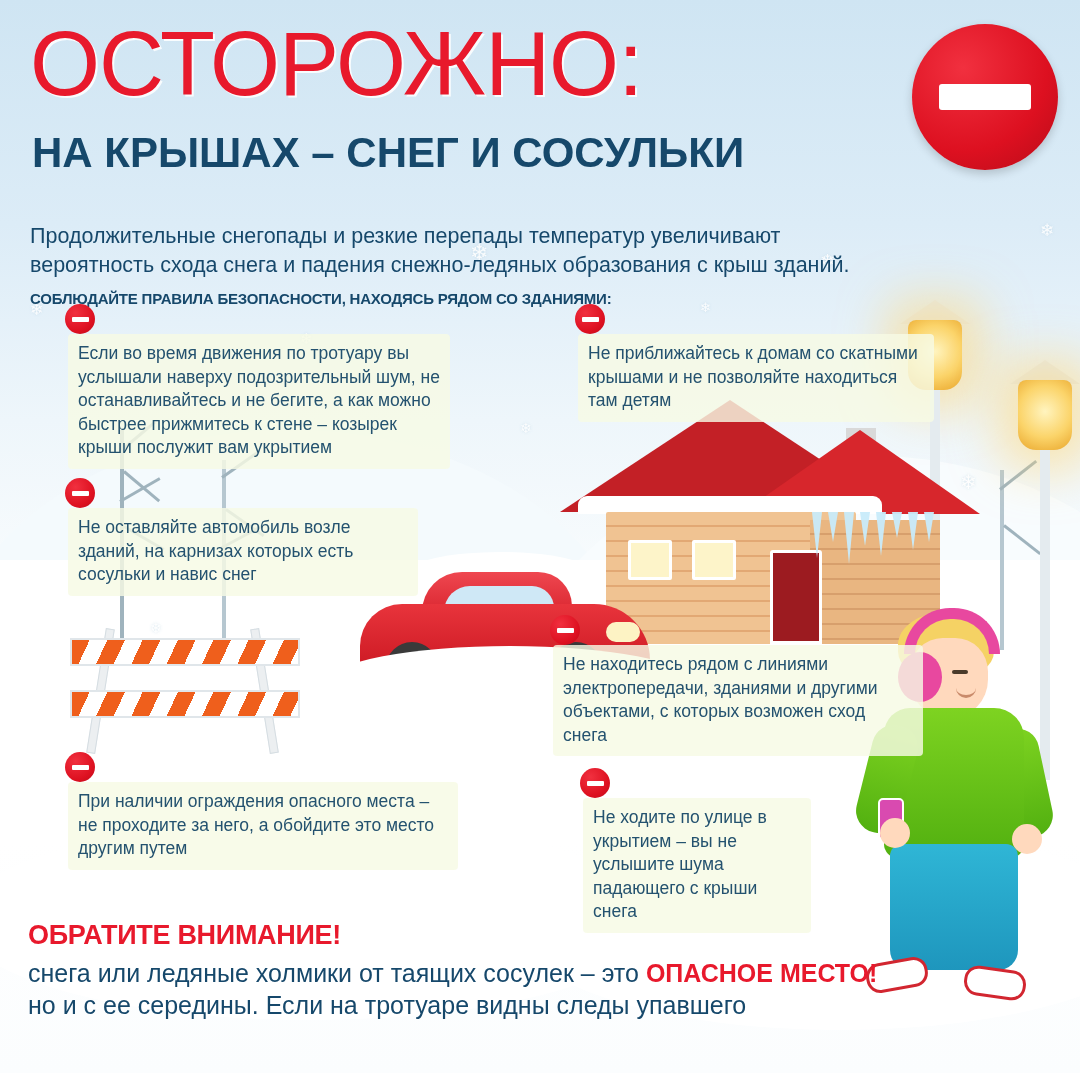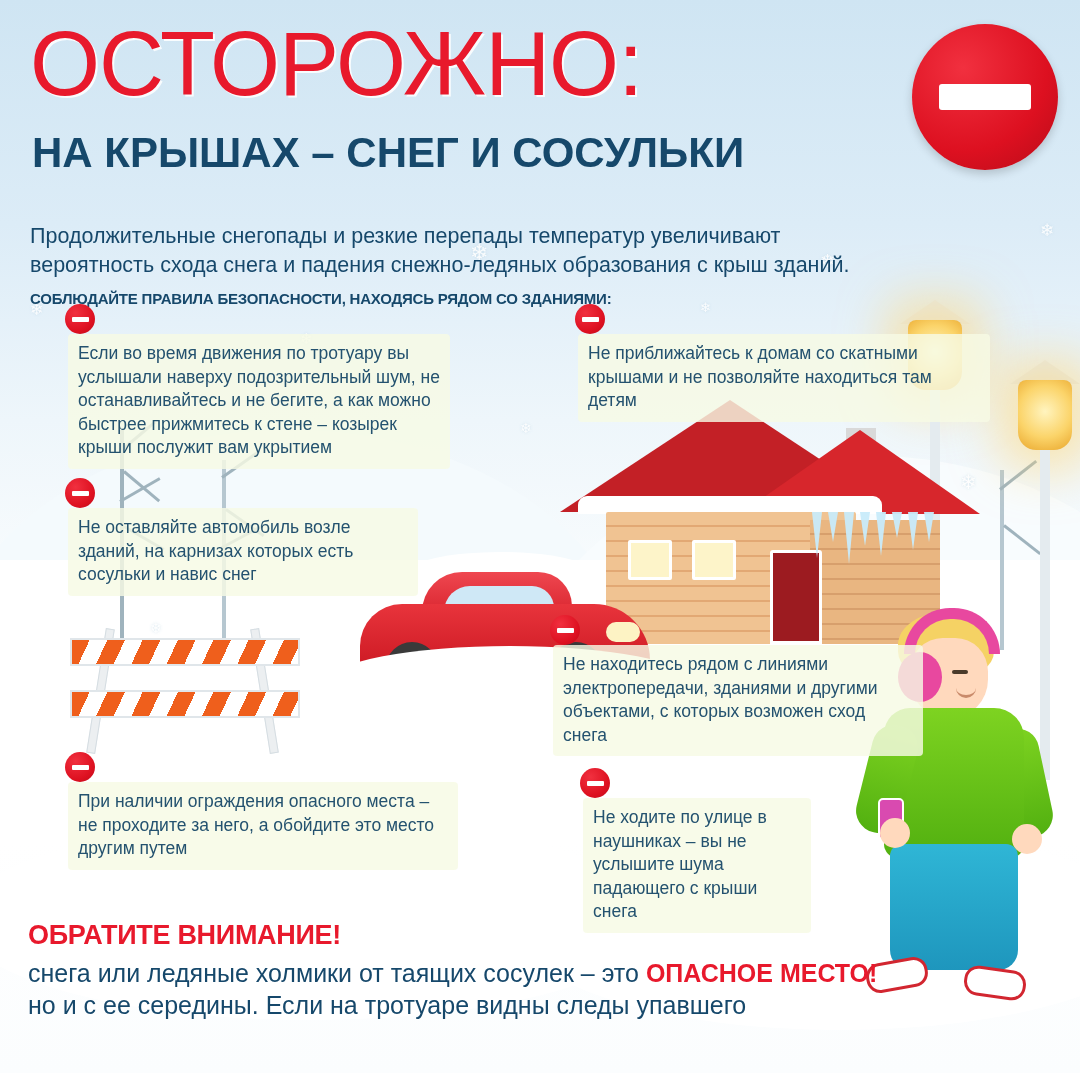--- a/index.html
+++ b/index.html
@@ -118,21 +118,21 @@
     width: 30px; height: 30px; border-radius: 50%;
     background: radial-gradient(circle at 35% 30%, #f1303f 0%, #dd1020 65%, #bb0d1a 100%);
     display: flex; align-items: center; justify-content: center;
   }
   .tip .badge i {
     display: block; width: 17px; height: 5px; background: #fff; border-radius: 1px;
   }
   .tip.t1 { left: 68px; top: 334px; width: 382px; }
   .tip.t2 { left: 68px; top: 508px; width: 350px; }
   .tip.t3 { left: 68px; top: 782px; width: 390px; }
-  .tip.t4 { left: 578px; top: 334px; width: 412px; }
+  .tip.t4 { left: 578px; top: 334px; width: 356px; }
   .tip.t5 { left: 553px; top: 645px; width: 370px; }
   .tip.t6 { left: 583px; top: 798px; width: 228px; }
 
   
   .attention {
     position: absolute; left: 28px; top: 920px; width: 1024px;
   }
   .attention .att-title {
     font-size: 27px; font-weight: bold; color:#e8192c; letter-spacing: -0.3px;
   }
@@ -470,21 +470,21 @@
   <div class="tip t5">
     <span class="badge">
         <i></i>
       </span>
     <span>Не находитесь рядом с линиями электропередачи, зданиями и другими объектами, с которых возможен сход снега</span>
   </div>
   <div class="tip t6">
     <span class="badge">
         <i></i>
       </span>
-    <span>Не ходите по улице в наушниках – вы не услышите шума падающего с крыши снега</span>
+    <span>Не ходите по улице в укрытием – вы не услышите шума падающего с крыши снега</span>
   </div>
 
   <div class="attention">
     <div class="att-title">ОБРАТИТЕ ВНИМАНИЕ!</div>
     <div class="att-body">
       <div>
         <span>снега или ледяные холмики от таящих сосулек – это </span><span class="att-hl">ОПАСНОЕ МЕСТО!</span>
       </div>
       <div>но и с ее середины. Если на тротуаре видны следы упавшего</div>
     </div>

